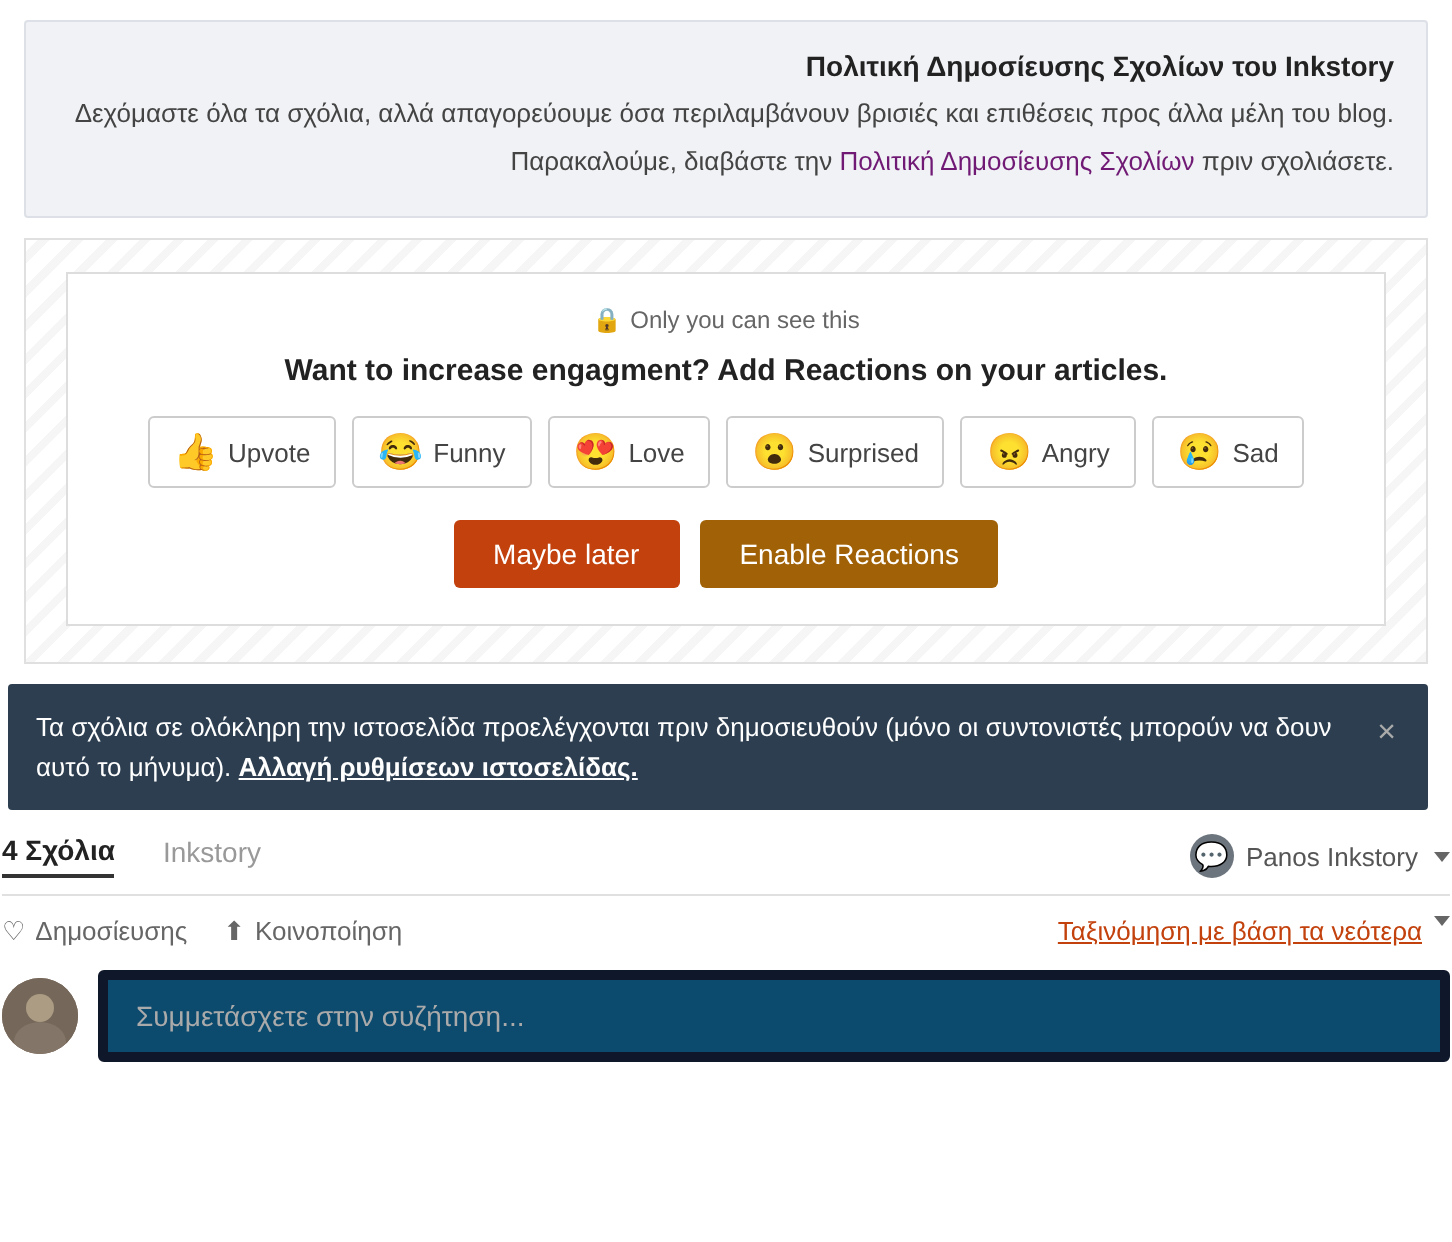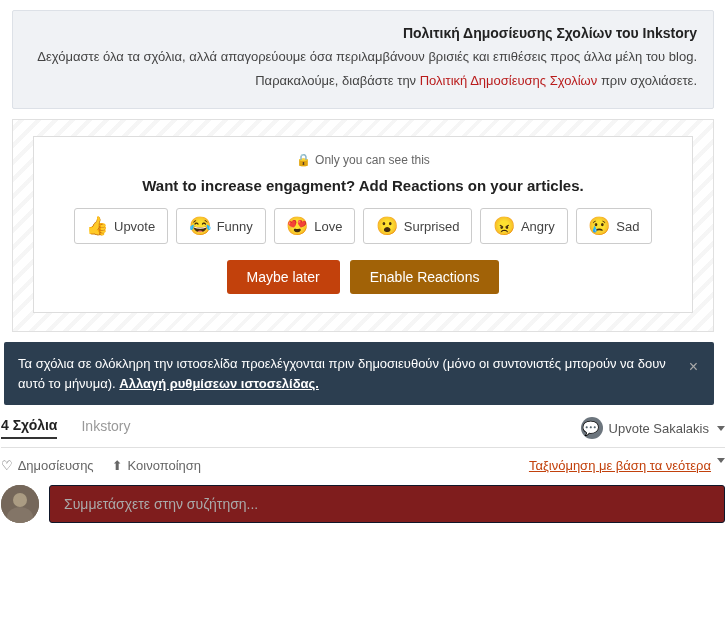--- a/index.html
+++ b/index.html
@@ -27,21 +27,21 @@
       color: #222;
       margin-bottom: 6px;
     }
     .policy-box .policy-text {
       font-size: 13px;
       color: #444;
       line-height: 1.5;
       margin-bottom: 4px;
     }
     .policy-box .policy-link {
-      color: #b91c1c;
+      color: #701a75;
       text-decoration: none;
     }
 
     
     .reactions-widget {
       margin: 0 12px 10px 12px;
       border: 1px solid #e0e0e0;
       background: #fff;
       position: relative;
       padding: 16px 20px 18px;
@@ -262,26 +262,26 @@
       height: 100%;
       background: linear-gradient(135deg, #7a6a5a 0%, #5a4a3a 100%);
       display: flex;
       align-items: center;
       justify-content: center;
       color: #ddd;
       font-size: 20px;
     }
     .comment-input-field {
       flex: 1;
-      border: 1px solid #0f172a;
+      border: 5px solid #0f172a;
       border-radius: 3px;
       padding: 10px 14px;
       font-size: 14px;
       color: #aaa;
-      background: #7f1d1d;
+      background: #0c4a6e;
       cursor: text;
     }
 
     .chevron-down {
       display: inline-block;
       width: 0;
       height: 0;
       border-left: 4px solid transparent;
       border-right: 4px solid transparent;
       border-top: 5px solid #666;
@@ -352,21 +352,21 @@
 <div class="comments-section">
   <div class="comments-header">
     <div class="comments-tabs">
       <span class="comments-tab-active">4 Σχόλια</span>
       <span class="comments-tab-inactive">Inkstory</span>
     </div>
     <div class="comments-user">
       <div class="user-avatar-dot">
         <span style="font-size:14px;">💬</span>
       </div>
-      <span>Upvote Sakalakis</span>
+      <span>Panos Inkstory</span>
       <span class="chevron-down"></span>
     </div>
   </div>
 
   <div class="comments-actions">
     <div class="action-links">
       <div class="action-link-item">
         <span>♡</span>
         <span>Δημοσίευσης</span>
       </div>

